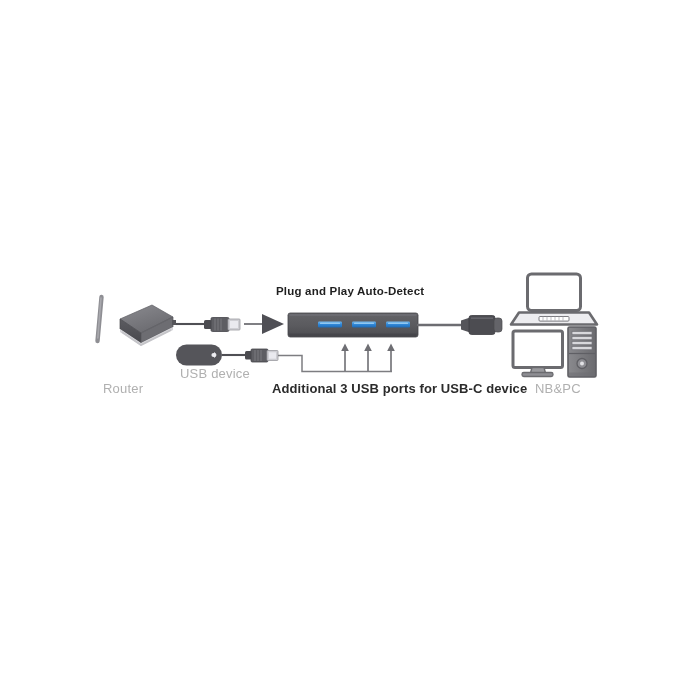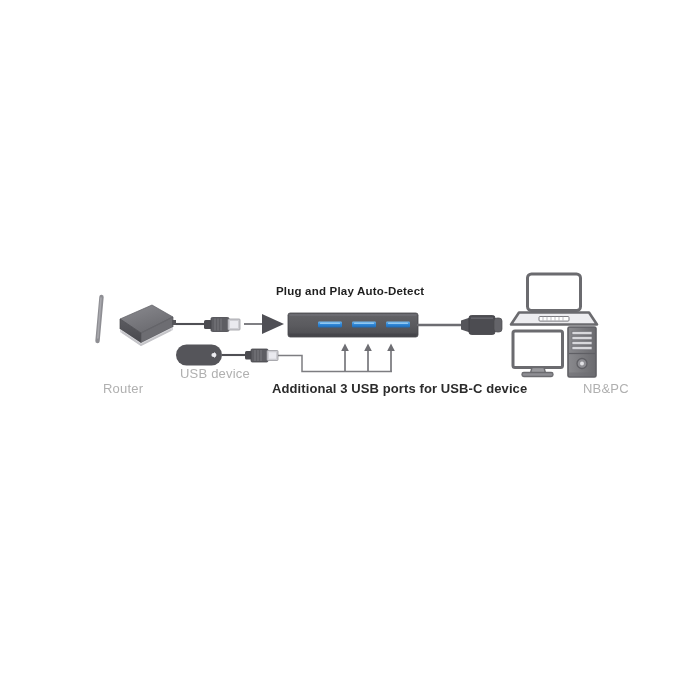--- a/index.html
+++ b/index.html
@@ -45,21 +45,21 @@
   }
   .lbl-title {
     color: #1f1f1f;
     font-size: 11.5px;
     font-weight: bold;
     letter-spacing: 0.2px;
   }
   #label-router      { left: 103px; top: 381px; }
   #label-usb-device  { left: 180px; top: 366px; }
   #label-ports       { left: 272px; top: 381px; }
-  #label-nbpc        { left: 535px; top: 381px; margin-left: 48px; }
+  #label-nbpc        { left: 535px; top: 381px; }
   #label-title       { left: 276px; top: 285px; }
 </style>
 </head>
 <body>
 
 <div id="canvas">
 
   <svg id="diagram-svg" viewBox="0 0 700 700">
 
     <defs>

